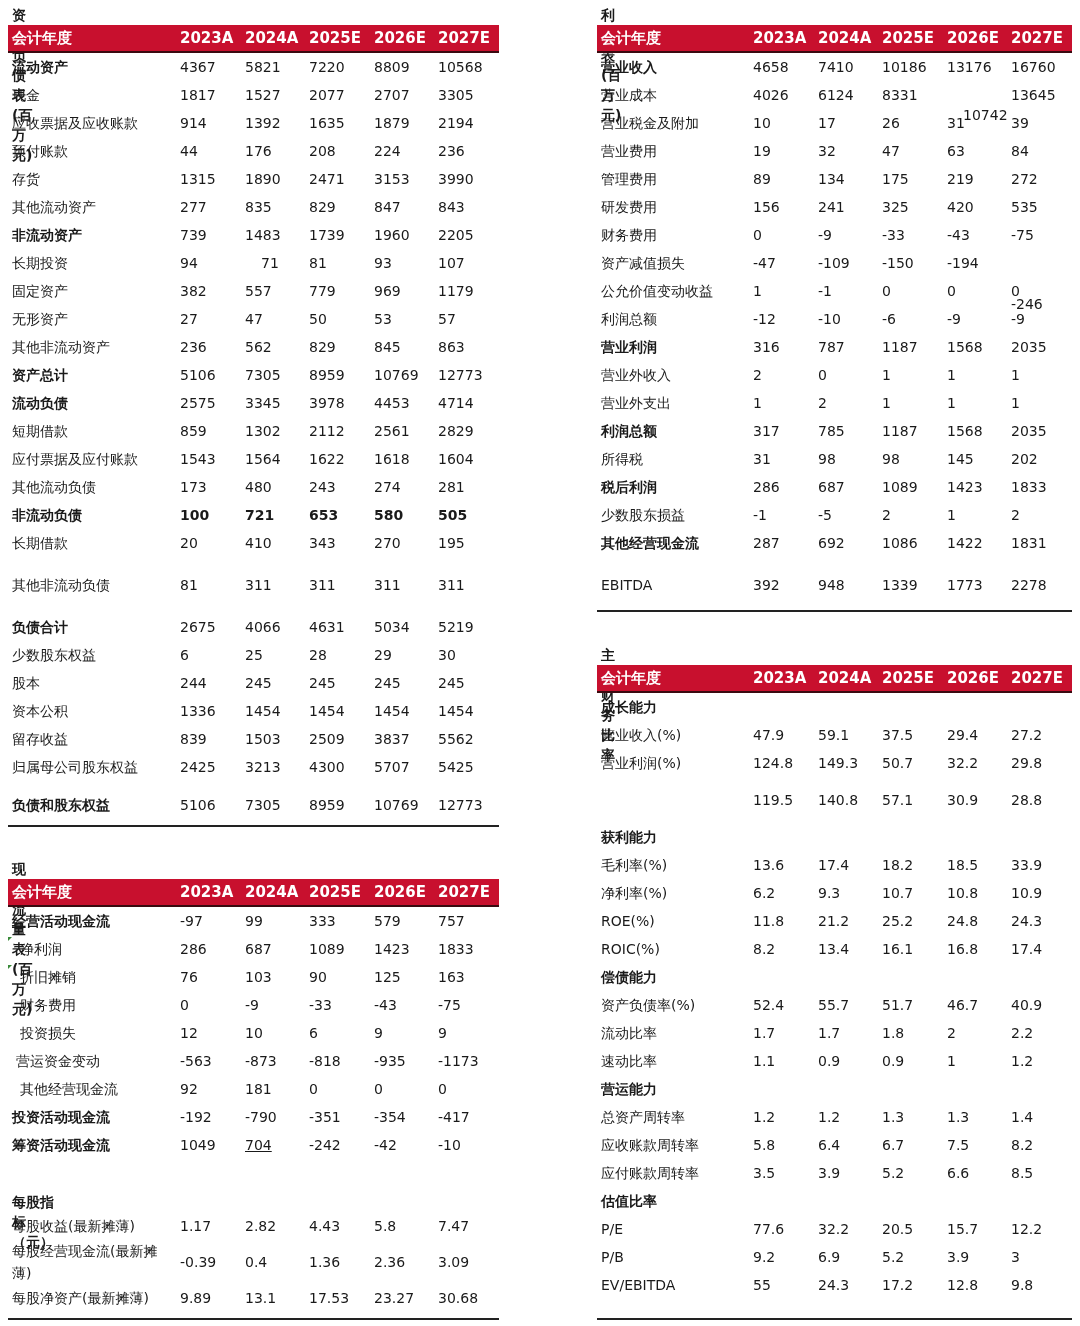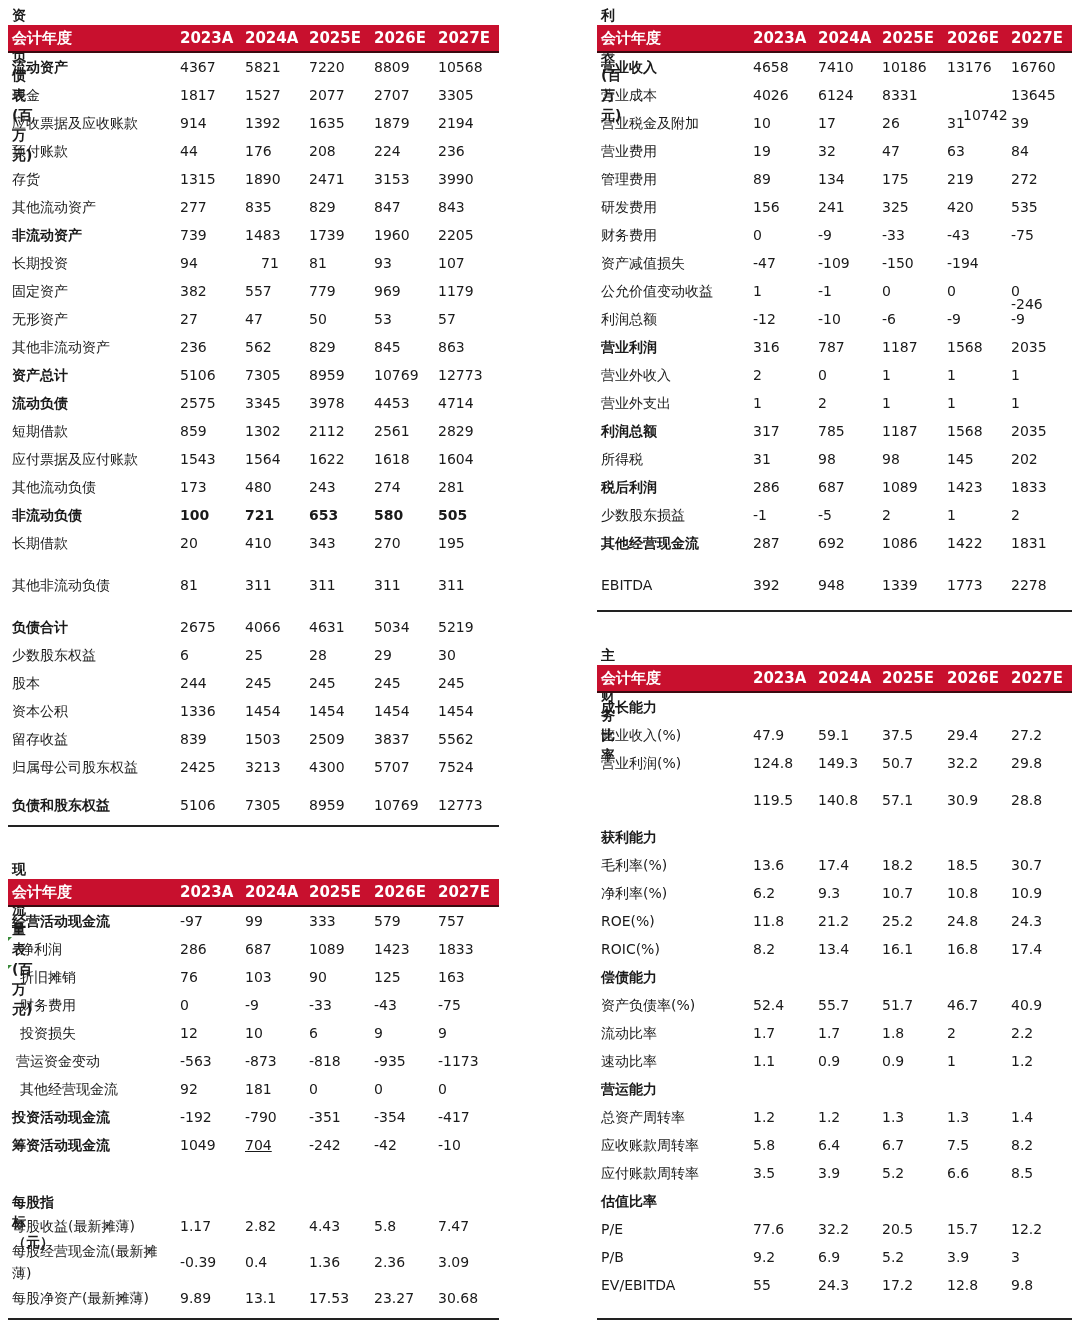--- a/index.html
+++ b/index.html
@@ -223,21 +223,21 @@
         <span class="v" style="left: 301px;">2509</span>
         <span class="v" style="left: 366px;">3837</span>
         <span class="v" style="left: 430px;">5562</span>
       </div>
       <div class="row" style="left: 8px; top: 753px; width: 491px; height: 28px; line-height: 28px;">
         <span style="left: 4px;">归属母公司股东权益</span>
         <span class="v" style="left: 172px;">2425</span>
         <span class="v" style="left: 237px;">3213</span>
         <span class="v" style="left: 301px;">4300</span>
         <span class="v" style="left: 366px;">5707</span>
-        <span class="v" style="left: 430px;">7524</span>
+        <span class="v" style="left: 430px;">5425</span>
       </div>
       <div class="row bold namebold" style="left: 8px; top: 791px; width: 491px; height: 28px; line-height: 28px;">
         <span style="left: 4px;">负债和股东权益</span>
         <span class="v" style="left: 172px;">5106</span>
         <span class="v" style="left: 237px;">7305</span>
         <span class="v" style="left: 301px;">8959</span>
         <span class="v" style="left: 366px;">10769</span>
         <span class="v" style="left: 430px;">12773</span>
       </div>
       <div class="rule" style="left: 8px; top: 825px; width: 491px;"></div>
@@ -567,21 +567,21 @@
         <span class="v" style="left: 285px;"></span>
         <span class="v" style="left: 350px;"></span>
         <span class="v" style="left: 414px;"></span>
       </div>
       <div class="row" style="left: 597px; top: 851px; width: 475px; height: 28px; line-height: 28px;">
         <span style="left: 4px;">毛利率(%)</span>
         <span class="v" style="left: 156px;">13.6</span>
         <span class="v" style="left: 221px;">17.4</span>
         <span class="v" style="left: 285px;">18.2</span>
         <span class="v" style="left: 350px;">18.5</span>
-        <span class="v" style="left: 414px;">30.7</span>
+        <span class="v" style="left: 414px;">33.9</span>
       </div>
       <div class="row" style="left: 597px; top: 879px; width: 475px; height: 28px; line-height: 28px;">
         <span style="left: 4px;">净利率(%)</span>
         <span class="v" style="left: 156px;">6.2</span>
         <span class="v" style="left: 221px;">9.3</span>
         <span class="v" style="left: 285px;">10.7</span>
         <span class="v" style="left: 350px;">10.8</span>
         <span class="v" style="left: 414px;">10.9</span>
       </div>
       <div class="row" style="left: 597px; top: 907px; width: 475px; height: 28px; line-height: 28px;">

